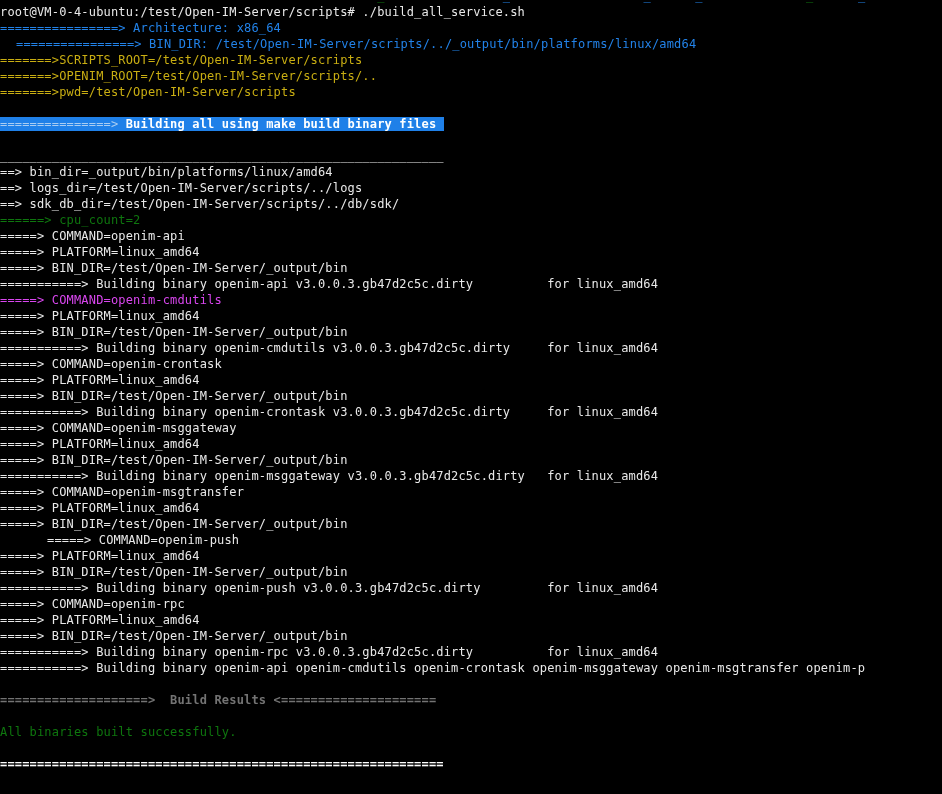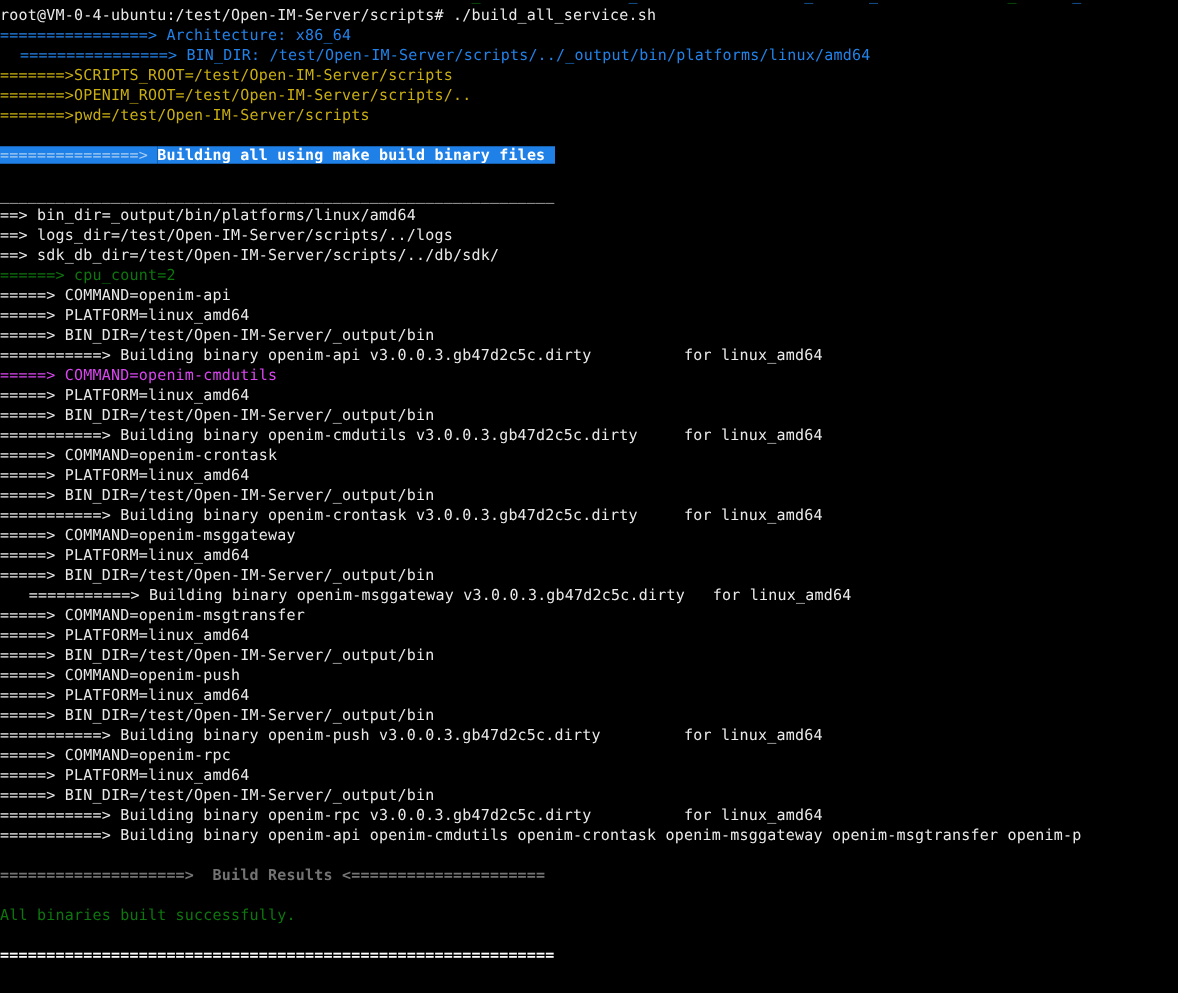--- a/index.html
+++ b/index.html
@@ -46,25 +46,25 @@
     <div class="row"><span style="color: rgb(233, 233, 233);">=====&gt; PLATFORM=linux_amd64</span></div>
     <div class="row"><span style="color: rgb(233, 233, 233);">=====&gt; BIN_DIR=/test/Open-IM-Server/_output/bin</span></div>
     <div class="row"><span style="color: rgb(233, 233, 233);">===========&gt; Building binary openim-cmdutils v3.0.0.3.gb47d2c5c.dirty     for linux_amd64</span></div>
     <div class="row"><span style="color: rgb(233, 233, 233);">=====&gt; COMMAND=openim-crontask</span></div>
     <div class="row"><span style="color: rgb(233, 233, 233);">=====&gt; PLATFORM=linux_amd64</span></div>
     <div class="row"><span style="color: rgb(233, 233, 233);">=====&gt; BIN_DIR=/test/Open-IM-Server/_output/bin</span></div>
     <div class="row"><span style="color: rgb(233, 233, 233);">===========&gt; Building binary openim-crontask v3.0.0.3.gb47d2c5c.dirty     for linux_amd64</span></div>
     <div class="row"><span style="color: rgb(233, 233, 233);">=====&gt; COMMAND=openim-msggateway</span></div>
     <div class="row"><span style="color: rgb(233, 233, 233);">=====&gt; PLATFORM=linux_amd64</span></div>
     <div class="row"><span style="color: rgb(233, 233, 233);">=====&gt; BIN_DIR=/test/Open-IM-Server/_output/bin</span></div>
-    <div class="row"><span style="color: rgb(233, 233, 233); margin-left: 23px;">===========&gt; Building binary openim-msggateway v3.0.0.3.gb47d2c5c.dirty   for linux_amd64</span></div>
+    <div class="row"><span style="color: rgb(233, 233, 233);">===========&gt; Building binary openim-msggateway v3.0.0.3.gb47d2c5c.dirty   for linux_amd64</span></div>
     <div class="row"><span style="color: rgb(233, 233, 233);">=====&gt; COMMAND=openim-msgtransfer</span></div>
     <div class="row"><span style="color: rgb(233, 233, 233);">=====&gt; PLATFORM=linux_amd64</span></div>
     <div class="row"><span style="color: rgb(233, 233, 233);">=====&gt; BIN_DIR=/test/Open-IM-Server/_output/bin</span></div>
-    <div class="row"><span style="color: rgb(233, 233, 233);">=====&gt; COMMAND=openim-push</span></div>
+    <div class="row"><span style="color: rgb(233, 233, 233); padding-left: 47px;">=====&gt; COMMAND=openim-push</span></div>
     <div class="row"><span style="color: rgb(233, 233, 233);">=====&gt; PLATFORM=linux_amd64</span></div>
     <div class="row"><span style="color: rgb(233, 233, 233);">=====&gt; BIN_DIR=/test/Open-IM-Server/_output/bin</span></div>
     <div class="row"><span style="color: rgb(233, 233, 233);">===========&gt; Building binary openim-push v3.0.0.3.gb47d2c5c.dirty         for linux_amd64</span></div>
     <div class="row"><span style="color: rgb(233, 233, 233);">=====&gt; COMMAND=openim-rpc</span></div>
     <div class="row"><span style="color: rgb(233, 233, 233);">=====&gt; PLATFORM=linux_amd64</span></div>
     <div class="row"><span style="color: rgb(233, 233, 233);">=====&gt; BIN_DIR=/test/Open-IM-Server/_output/bin</span></div>
     <div class="row"><span style="color: rgb(233, 233, 233);">===========&gt; Building binary openim-rpc v3.0.0.3.gb47d2c5c.dirty          for linux_amd64</span></div>
     <div class="row"><span style="color: rgb(233, 233, 233);">===========&gt; Building binary openim-api openim-cmdutils openim-crontask openim-msggateway openim-msgtransfer openim-p</span></div>
     <div class="row"><span style="color: rgb(233, 233, 233);"></span></div>
     <div class="row"><span class="bold" style="color: #737373;">====================&gt;  Build Results &lt;=====================</span></div>

